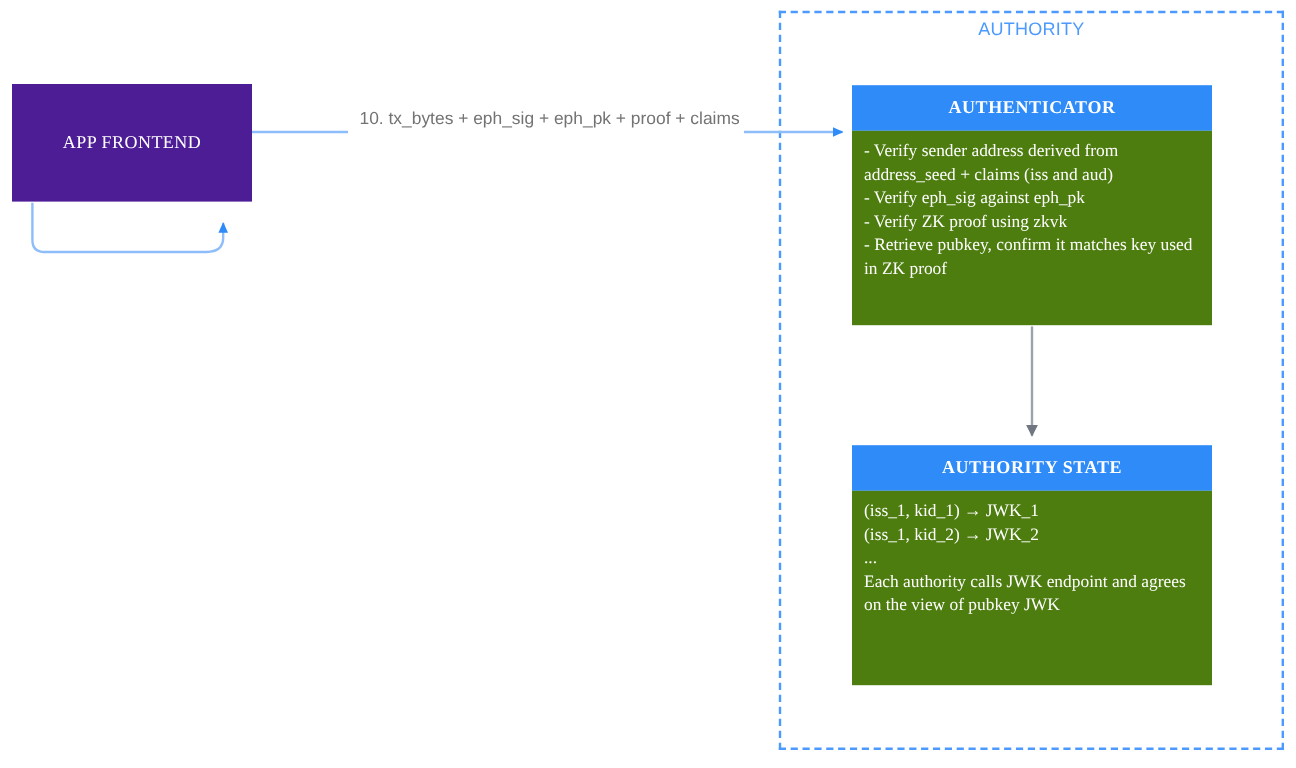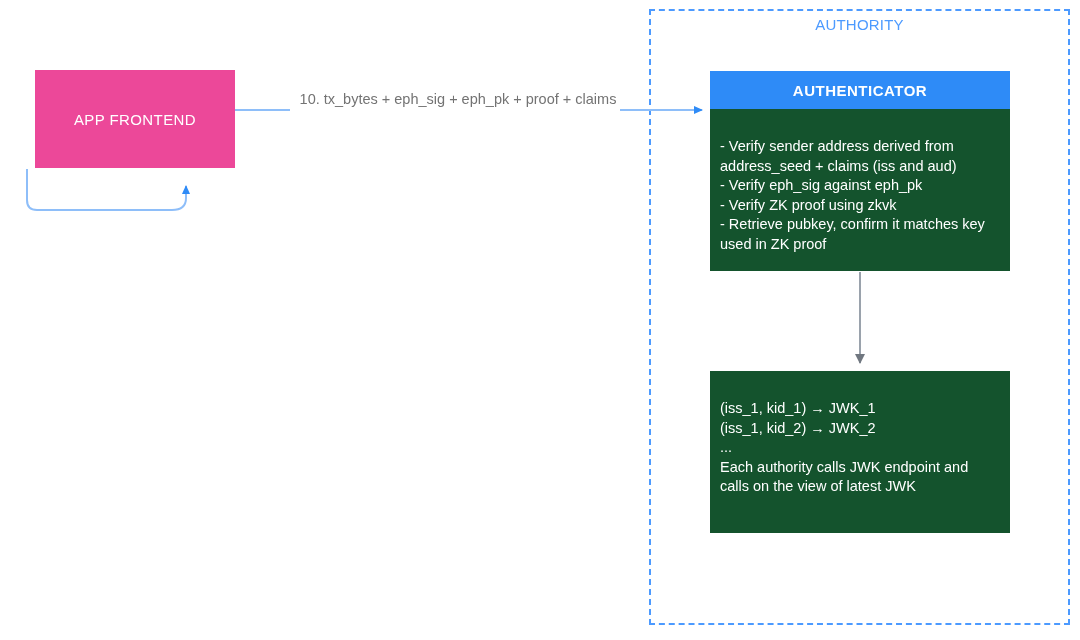--- a/index.html
+++ b/index.html
@@ -43,57 +43,57 @@
     text-align: center;
     color: #4C9AFF;
     font-size: 15px;
     letter-spacing: 0.2px;
   }
 
   
   .node {
     position: absolute;
     box-sizing: border-box;
+    font-family: Liberation Serif, serif;
   }
   .node-header {
     background: #2E8BF7;
     color: #ffffff;
     font-size: 15px;
     font-weight: bold;
     letter-spacing: 0.5px;
     display: flex;
     align-items: center;
     justify-content: center;
     height: 38px;
     box-sizing: border-box;
   }
   .node-body {
-    background: #14532d;
+    background: #4d7c0f;
     color: #ffffff;
     font-size: 14.5px;
     line-height: 19.5px;
-    padding: 28px 10px 10px 10px;
+    padding: 8px 10px 10px 10px;
     box-sizing: border-box;
     white-space: pre-line;
   }
 
   
   .frontend {
     left: 10px;
     top: 70px;
     width: 200px;
     height: 98px;
-    background: #ec4899;
+    background: #4c1d95;
     color: #ffffff;
     display: flex;
     align-items: center;
     justify-content: center;
     font-size: 15px;
     letter-spacing: 0.4px;
-    margin-left: 25px;
   }
 
   
   .authenticator {
     left: 710px;
     top: 71px;
     width: 300px;
     height: 200px;
   }
   .authenticator .node-body { height: 162px; }
@@ -182,23 +182,24 @@
 
   <div class="node authenticator">
     <div class="node-header">AUTHENTICATOR</div>
     <div class="node-body">- Verify sender address derived from address_seed + claims (iss and aud)
 - Verify eph_sig against eph_pk
 - Verify ZK proof using zkvk
 - Retrieve pubkey, confirm it matches key used in ZK proof</div>
   </div>
 
   <div class="node authority-state">
+    <div class="node-header">AUTHORITY STATE</div>
     <div class="node-body">(iss_1, kid_1) → JWK_1
 (iss_1, kid_2) → JWK_2
 ...
-Each authority calls JWK endpoint and calls on the view of latest JWK</div>
+Each authority calls JWK endpoint and agrees on the view of pubkey JWK</div>
   </div>
 
   <div class="edge-label label-blue label-tx">10. tx_bytes + eph_sig + eph_pk + proof + claims</div>
 
 
 
 </div>
 
 </body></html>

